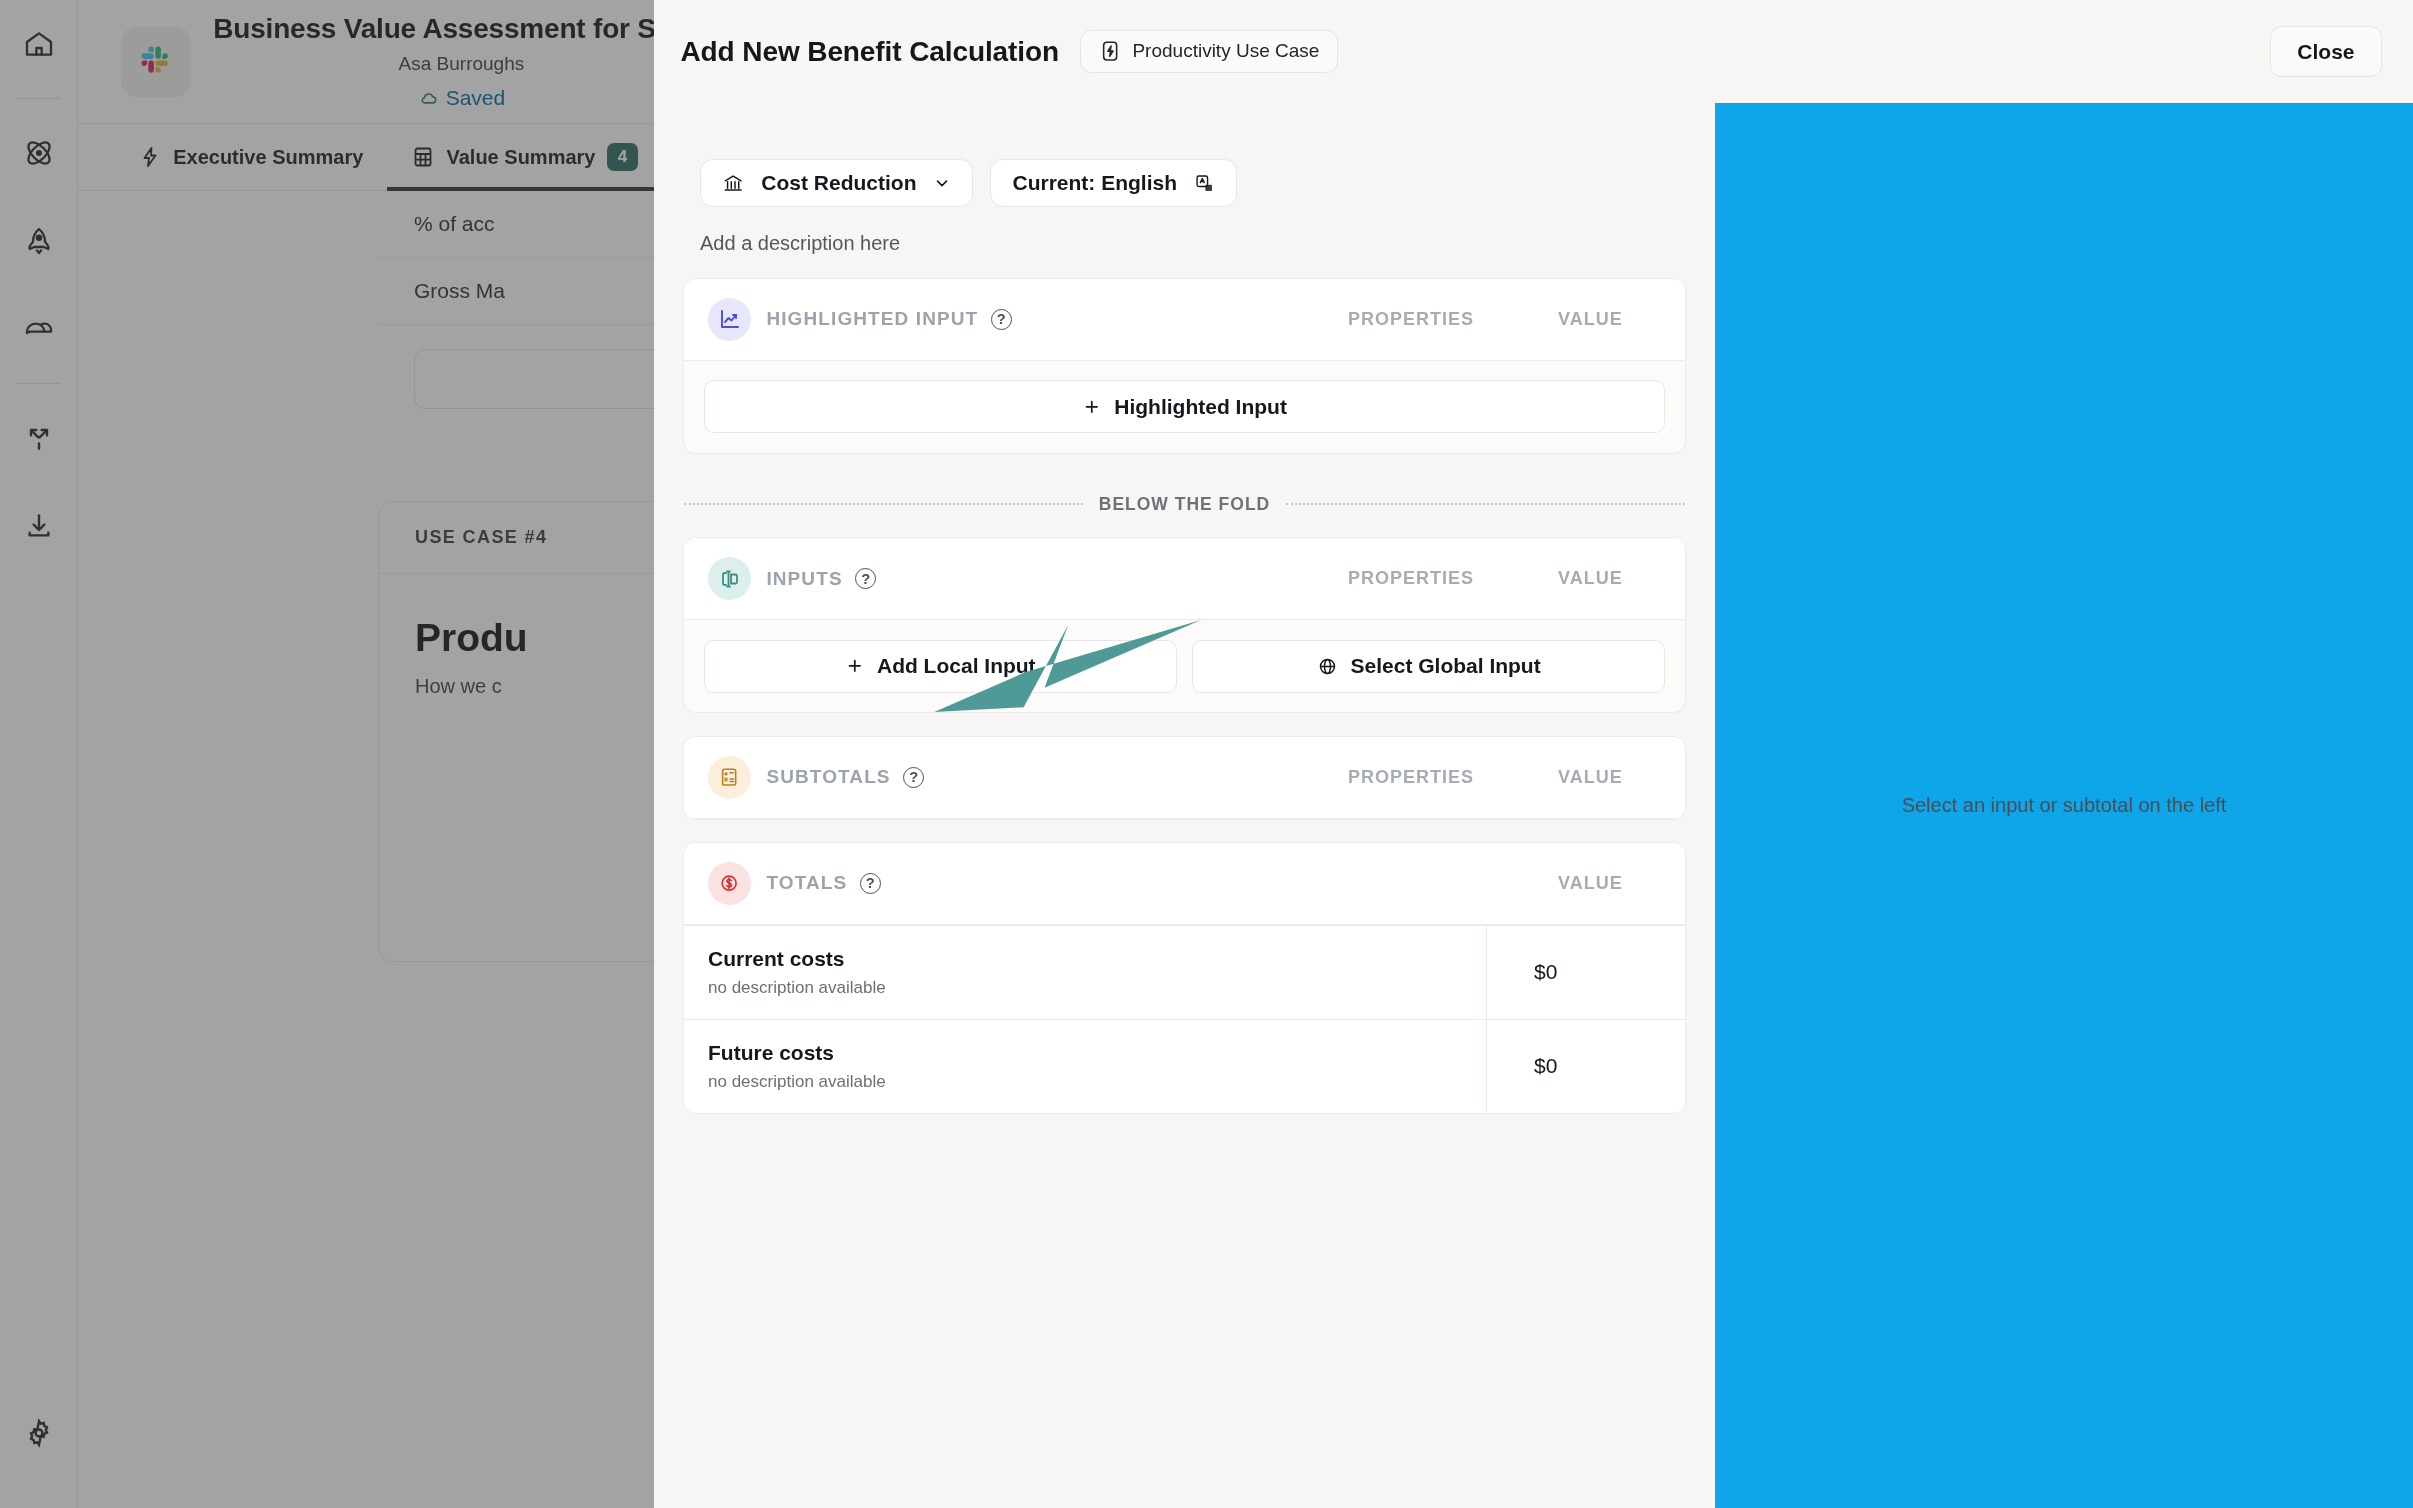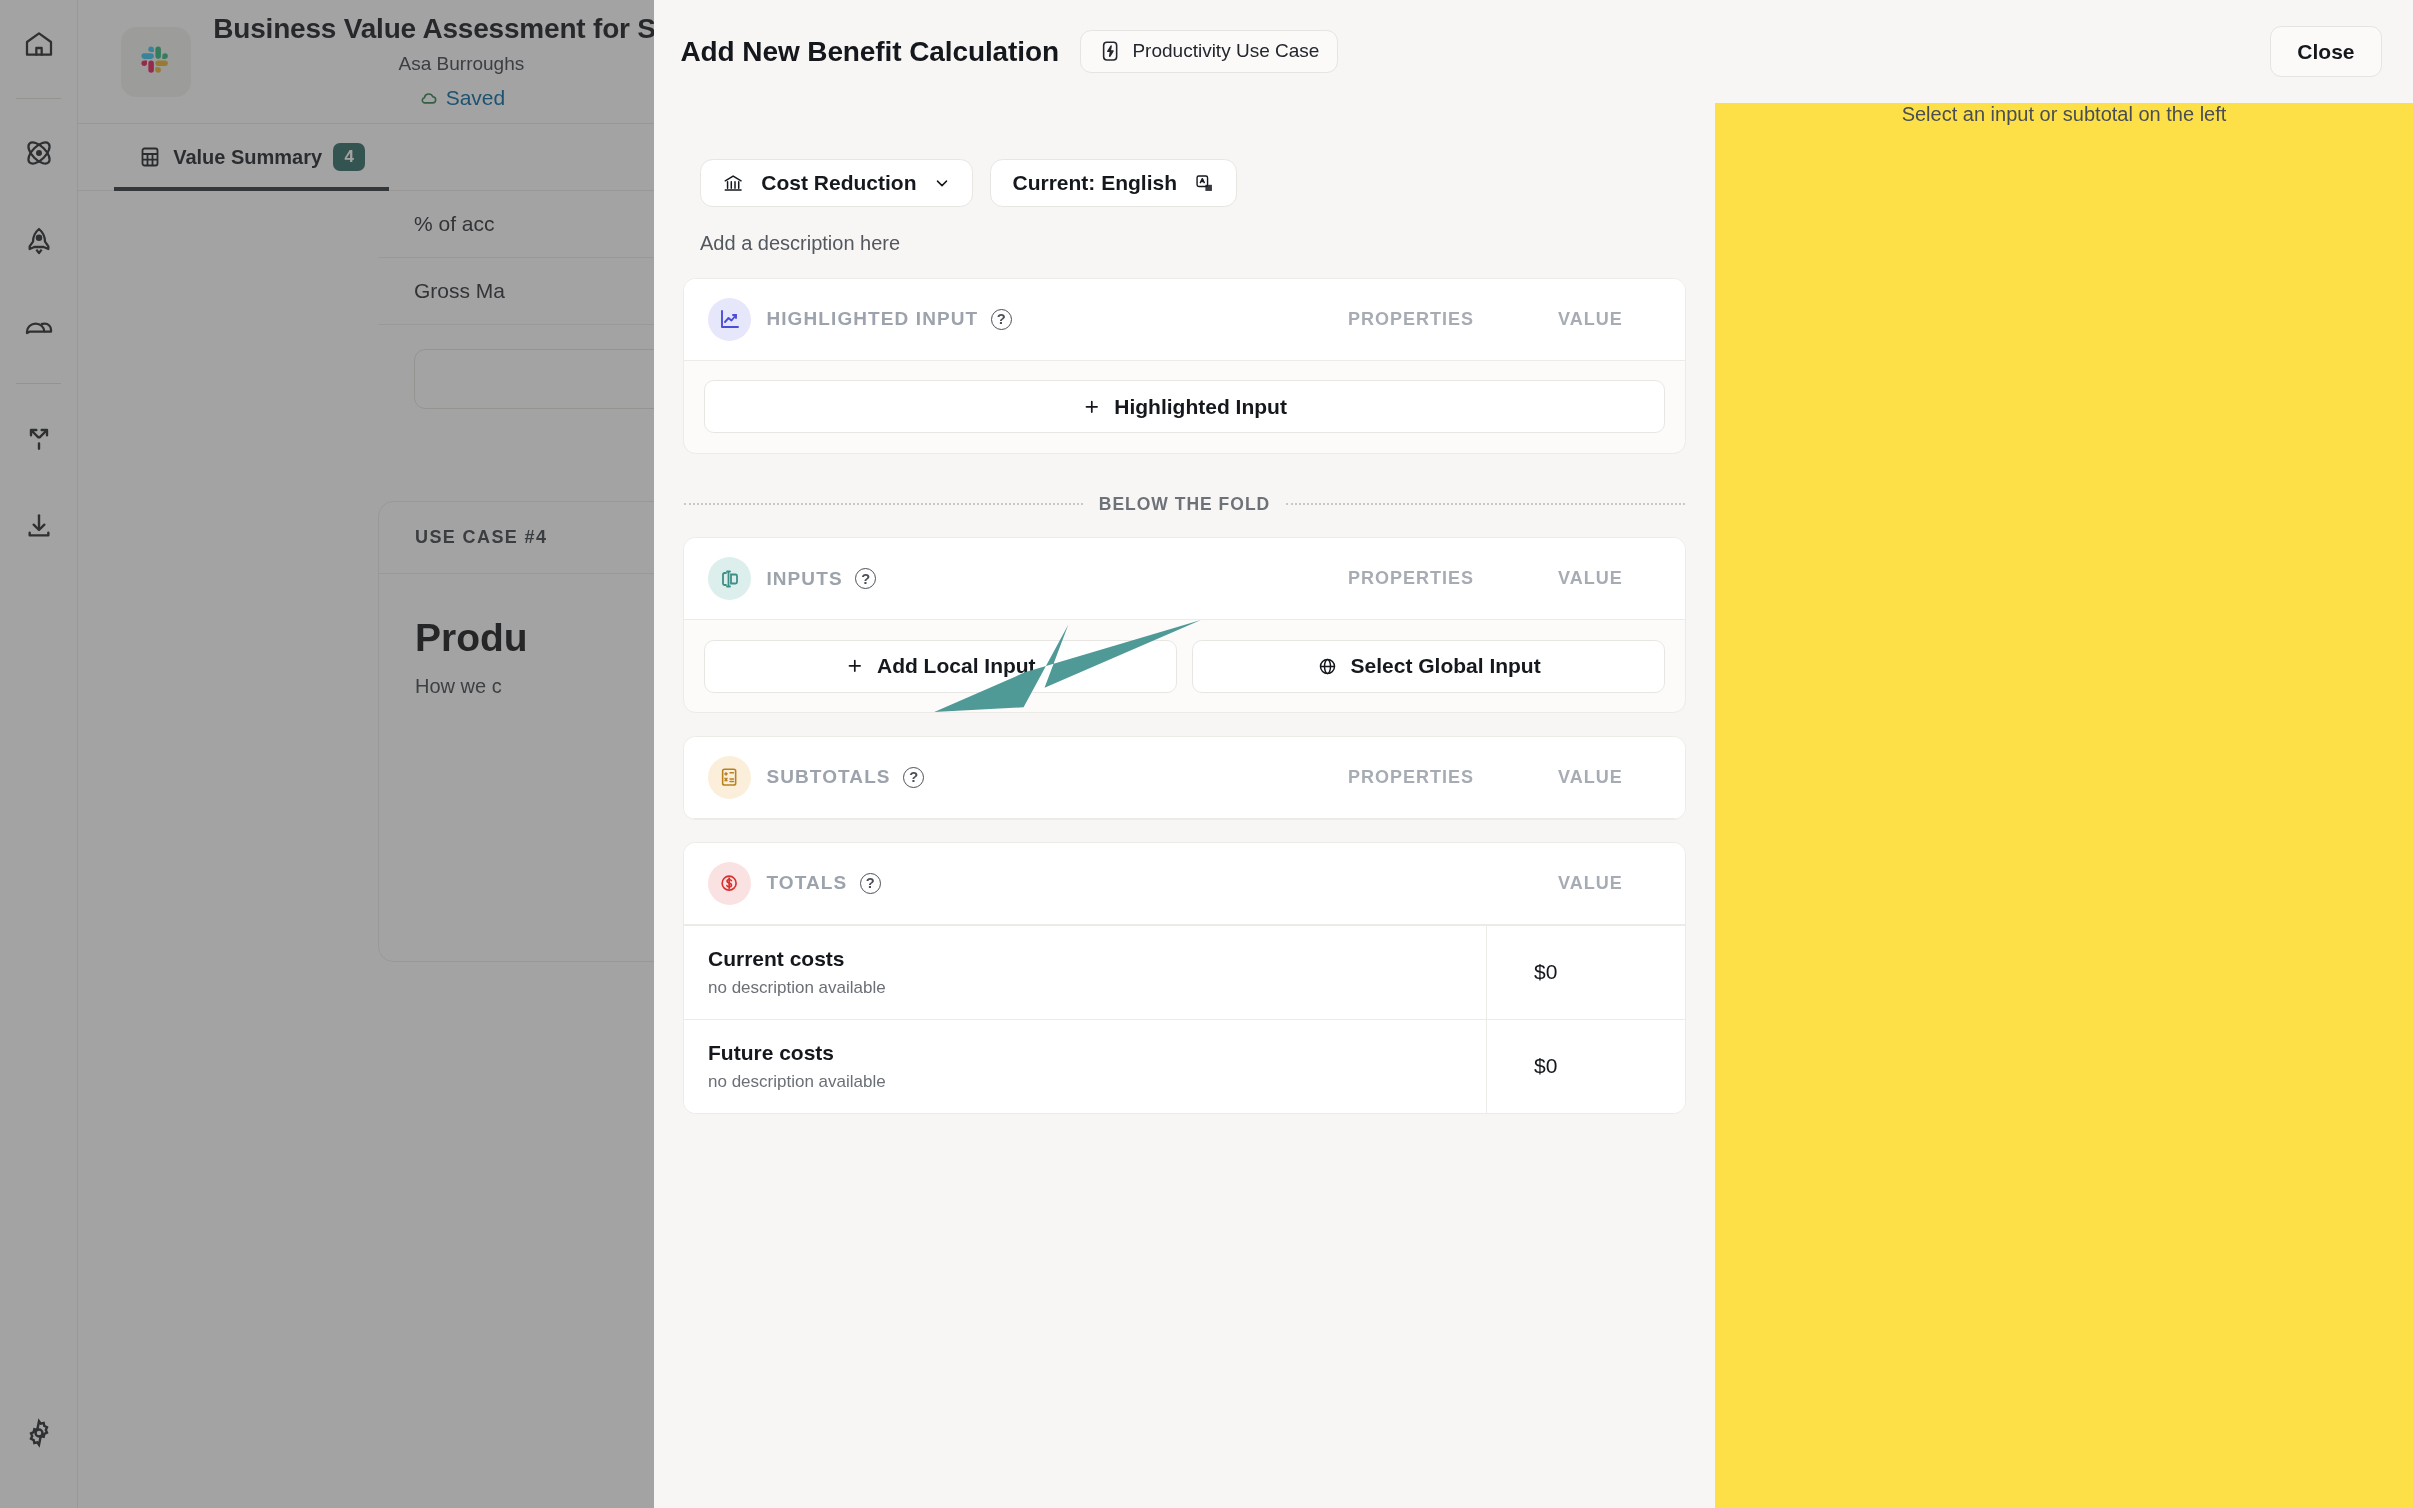--- a/index.html
+++ b/index.html
@@ -73,22 +73,22 @@
                   border: 1.4px solid #e6e4e0; border-radius: 11.2px; background: #fbfaf9;
                   padding: 9.8px 18px; font-size: 19px; color: #23272d; }
   .modal-top-spacer { flex: 1; }
   .close-btn { border: 1.4px solid #e6e4e0; border-radius: 11.2px; background: #fbfaf9;
                padding: 12.6px 26.5px; font-size: 21px; font-weight: 600; color: #14171c; cursor: pointer; }
 
   .modal-body { flex: 1; display: flex; min-height: 0; }
 
   .left-pane { width: 1061px; flex: none; background: #f7f6f4;
                padding: 31px 29px 0 29px; overflow: hidden; }
-  .right-pane { flex: 1; background: #fde047; display: flex;
-                align-items: flex-start; justify-content: center; }
+  .right-pane { flex: 1; background: #0ea5e9; display: flex;
+                align-items: center; justify-content: center; }
   .right-empty { font-size: 20px; color: #4a4e54; }
 
   .calc-head { display: flex; align-items: center; gap: 18px; padding-left: 17px; }
   .calc-badge { width: 45px; height: 45px; border-radius: 11.2px; background: #ddf1ee;
                 display: flex; align-items: center; justify-content: center; flex: none; }
   .calc-title { font-size: 29px; font-weight: 700; color: #14171c; letter-spacing: -0.1px; }
 
   .calc-controls { display: flex; gap: 17px; margin: 25px 0 0 17px; }
   .pill { display: flex; align-items: center; gap: 17px; background: #ffffff;
           border: 1.4px solid #e8e6e2; border-radius: 12.6px; padding: 11.2px 21px;
@@ -215,20 +215,26 @@
               <svg width="21" height="21" viewBox="0 0 24 24" fill="none" stroke="#2f7d4f" stroke-width="1.8">
                   <path d="M7 17h9.5a3.5 3.5 0 0 0 .4-7 5 5 0 0 0-9.6 1.2A3 3 0 0 0 7 17z"></path>
                 </svg>
               <span>Saved</span>
             </span>
           </div>
         </div>
       </div>
 
       <div class="bg-tabs">
+        <div class="bg-tab">
+          <svg width="24" height="24" viewBox="0 0 24 24" fill="none" stroke="#1b1f25" stroke-width="1.8" stroke-linejoin="round">
+              <path d="M13.5 3 6.5 13h4.5l-1 8 7.5-10.5H13z"></path>
+            </svg>
+          <span>Executive Summary</span>
+        </div>
         <div class="bg-tab active">
           <svg width="24" height="24" viewBox="0 0 24 24" fill="none" stroke="#1b1f25" stroke-width="1.8">
               <rect x="4.5" y="3.5" width="15" height="17" rx="2"></rect>
               <path d="M4.5 9h15M9.5 9v11.5M14.5 9v11.5M4.5 14.7h15"></path>
             </svg>
           <span>Value Summary</span>
           <span class="tab-badge">4</span>
         </div>
       </div>
 

